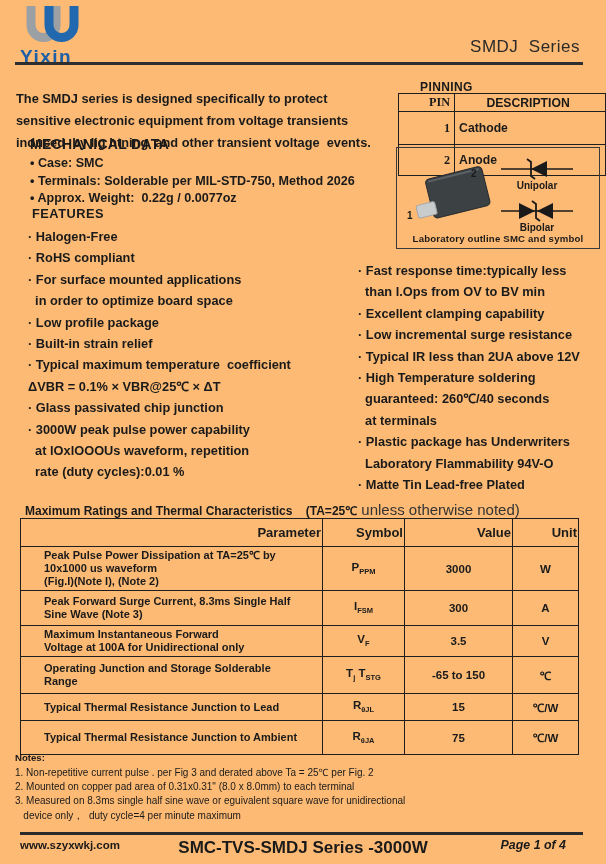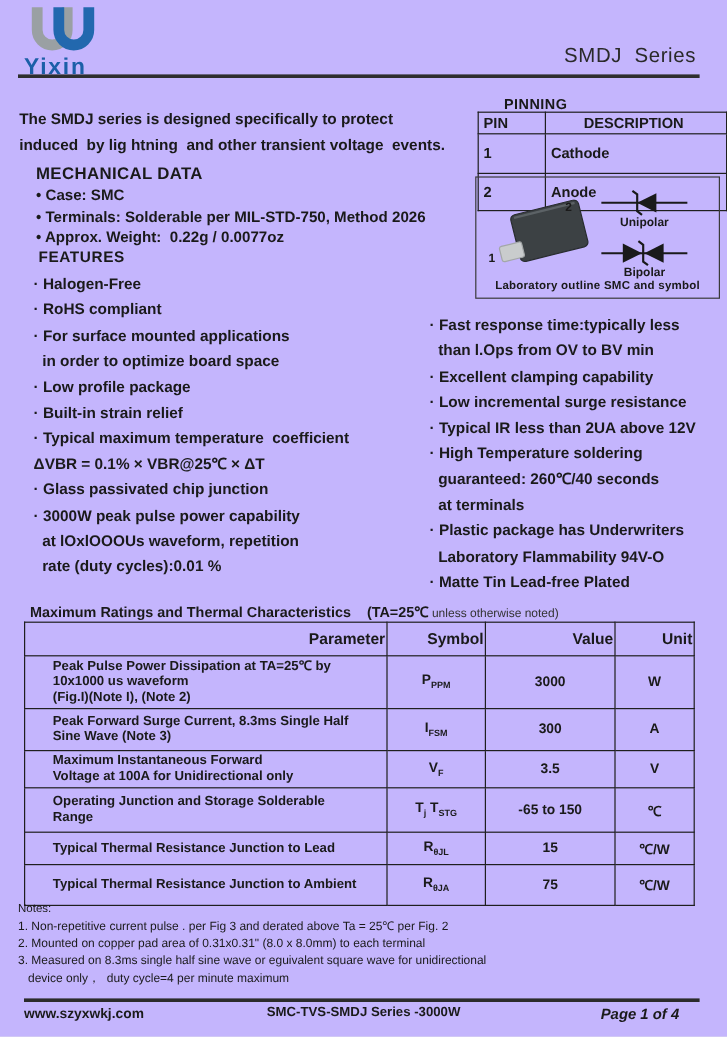--- a/index.html
+++ b/index.html
@@ -1,18 +1,18 @@
 <!DOCTYPE html>
 <html><head>
 <meta charset="utf-8">
 <style>
   html,body { margin:0; padding:0; background:#e8e8e8; }
   #page {
     position:relative; width:606px; height:864px; margin:0 auto;
-    background:#c4b5fd; overflow:hidden;
+    background:#fdba74; overflow:hidden;
     font-family:"Liberation Sans", sans-serif; color:#1a1a1a;
     -webkit-font-smoothing:antialiased;
   }
   .abs { position:absolute; }
 
   
   .brand-text { left:20px; top:46px; font-size:19px; font-weight:bold; color:#1c5fa8; letter-spacing:1.5px; }
   .series-title { right:26px; top:37px; font-size:17px; letter-spacing:.5px; white-space:pre; color:#2a2a2a; }
   .header-rule { left:15px; width:568px; top:62px; height:3px; background:#2e2e2e; }
 
@@ -24,71 +24,71 @@
   .feat-list { font-size:12.8px; line-height:21.4px; font-weight:600; white-space:pre; }
   .feat-left { left:28px; top:226px; }
   .feat-right { left:358px; top:260px; }
 
   
   .pinning-title { left:420px; top:80px; font-size:12px; font-weight:bold; letter-spacing:.4px; }
   .pin-table { left:398px; top:93px; border-collapse:collapse; }
   .pin-table th, .pin-table td { border:1.6px solid #1f1f1f; font-size:12.2px; font-weight:600; padding:0 4px; }
   .pin-table th { height:17px; font-weight:600; }
   .pin-table td { height:14px; }
-  .pin-col { width:48px; text-align:left; }
+  .pin-col { width:48px; text-align:right;font-family:Liberation Serif, serif; }
   .desc-col { width:144px; text-align:left; padding-left:14px; }
   .pin-table th.desc-col { text-align:center; padding-left:0; }
 
   
   .outline-box { left:396px; top:147px; width:202px; height:100px; border:1.7px solid #3a3a3a; }
   .sym-label { position:absolute; font-size:10px; font-weight:bold; text-align:center; width:80px; }
   .outline-caption { position:absolute; left:0; right:0; bottom:4px; text-align:center; font-size:9.6px; font-weight:bold; letter-spacing:.2px; }
   .pkg-num { position:absolute; font-size:10px; font-weight:600; }
 
   
   .ratings-title { left:25px; top:501px; font-size:12px; font-weight:bold; }
-  .ratings-cond-rest { font-weight:normal; font-size:10px; color:#333; }
+  .ratings-cond-rest { font-weight:normal; font-size:15px; color:#333; }
   table.ratings { position:absolute; left:20px; top:518px; width:558px; border-collapse:collapse; table-layout:fixed; }
   table.ratings th, table.ratings td { border:1.6px solid #1f1f1f; overflow:hidden; }
   table.ratings thead th { height:25px; font-size:13px; font-weight:bold; text-align:right; }
   col.c-param { width:302px; } col.c-sym { width:82px; } col.c-val { width:108px; } col.c-unit { width:66px; }
   td.param { font-size:11px; font-weight:bold; line-height:13px; padding:2px 23px; white-space:pre-line; text-align:left; }
   td.symbol, td.value, td.unit { text-align:center; font-size:11.5px; font-weight:600; }
   td.symbol sub { font-size:7.5px; font-weight:600; }
   tbody tr:nth-child(1) td{height:32px} tbody tr:nth-child(2) td{height:30px}
   tbody tr:nth-child(3) td{height:24px} tbody tr:nth-child(4) td{height:32px}
   tbody tr:nth-child(5) td{height:22px} tbody tr:nth-child(6) td{height:29px}
   tbody tr:nth-child(7) td{height:29px}
 
   
-  .notes-title { left:15px; top:752px; font-size:9.6px; font-weight:400; }
+  .notes-title { left:15px; top:752px; font-size:9.6px; font-weight:700; }
   .notes-list { left:15px; top:766px; font-size:10px; line-height:14.2px; font-weight:500; white-space:pre; }
 
   
   .footer-rule { left:20px; width:563px; top:832px; height:2.6px; background:#2b2b2b; }
   .footer-web { left:20px; top:839px; font-size:11.5px; font-weight:600; }
-  .footer-doc { left:0; right:0; top:838px; text-align:center; font-size:11px; font-weight:600; }
+  .footer-doc { left:0; right:0; top:838px; text-align:center; font-size:17px; font-weight:600; }
   .footer-page { right:40px; top:838px; font-size:12.4px; font-weight:bold; font-style:italic; }
 </style>
 </head>
 <body>
 
 <div id="page">
 
   <div class="abs" style="left:22px; top:4px;">
     <svg width="70" height="44" viewBox="0 0 70 44">
       <path d="M9,2 v19 a12.5,12.5 0 0 0 25,0 V2" fill="none" stroke="#9aa0a3" stroke-width="9"></path>
       <path d="M27,2 v19 a12.5,12.5 0 0 0 25,0 V2" fill="none" stroke="#2268ae" stroke-width="9"></path>
     </svg>
   </div>
   <div class="abs brand-text">Yixin</div>
   <div class="abs series-title">SMDJ  Series</div>
   <div class="abs header-rule"></div>
 
-  <div class="abs intro" id="intro"><div>The SMDJ series is designed specifically to protect</div><div>induced  by lig htning  and other transient voltage  events.</div></div>
+  <div class="abs intro" id="intro"><div>The SMDJ series is designed specifically to protect</div><div>sensitive electronic equipment from voltage transients</div><div>induced  by lig htning  and other transient voltage  events.</div></div>
 
   <div class="abs mech-title">MECHANICAL DATA</div>
   <div class="abs mech-list" id="mech-list"><div>• Case: SMC</div><div>• Terminals: Solderable per MIL-STD-750, Method 2026</div><div>• Approx. Weight:  0.22g / 0.0077oz</div></div>
 
   <div class="abs features-title">FEATURES</div>
   <div class="abs feat-list feat-left" id="feat-left"><div>· Halogen-Free</div><div>· RoHS compliant</div><div>· For surface mounted applications</div><div>  in order to optimize board space</div><div>· Low profile package</div><div>· Built-in strain relief</div><div>· Typical maximum temperature  coefficient</div><div>ΔVBR = 0.1% × VBR@25℃ × ΔT</div><div>· Glass passivated chip junction</div><div>· 3000W peak pulse power capability</div><div>  at lOxlOOOUs waveform, repetition</div><div>  rate (duty cycles):0.01 %</div></div>
   <div class="abs feat-list feat-right" id="feat-right"><div>· Fast response time:typically less</div><div>  than l.Ops from OV to BV min</div><div>· Excellent clamping capability</div><div>· Low incremental surge resistance</div><div>· Typical IR less than 2UA above 12V</div><div>· High Temperature soldering</div><div>  guaranteed: 260℃/40 seconds</div><div>  at terminals</div><div>· Plastic package has Underwriters</div><div>  Laboratory Flammability 94V-O</div><div>· Matte Tin Lead-free Plated</div></div>
 
   <div class="abs pinning-title">PINNING</div>
   <table class="abs pin-table">

